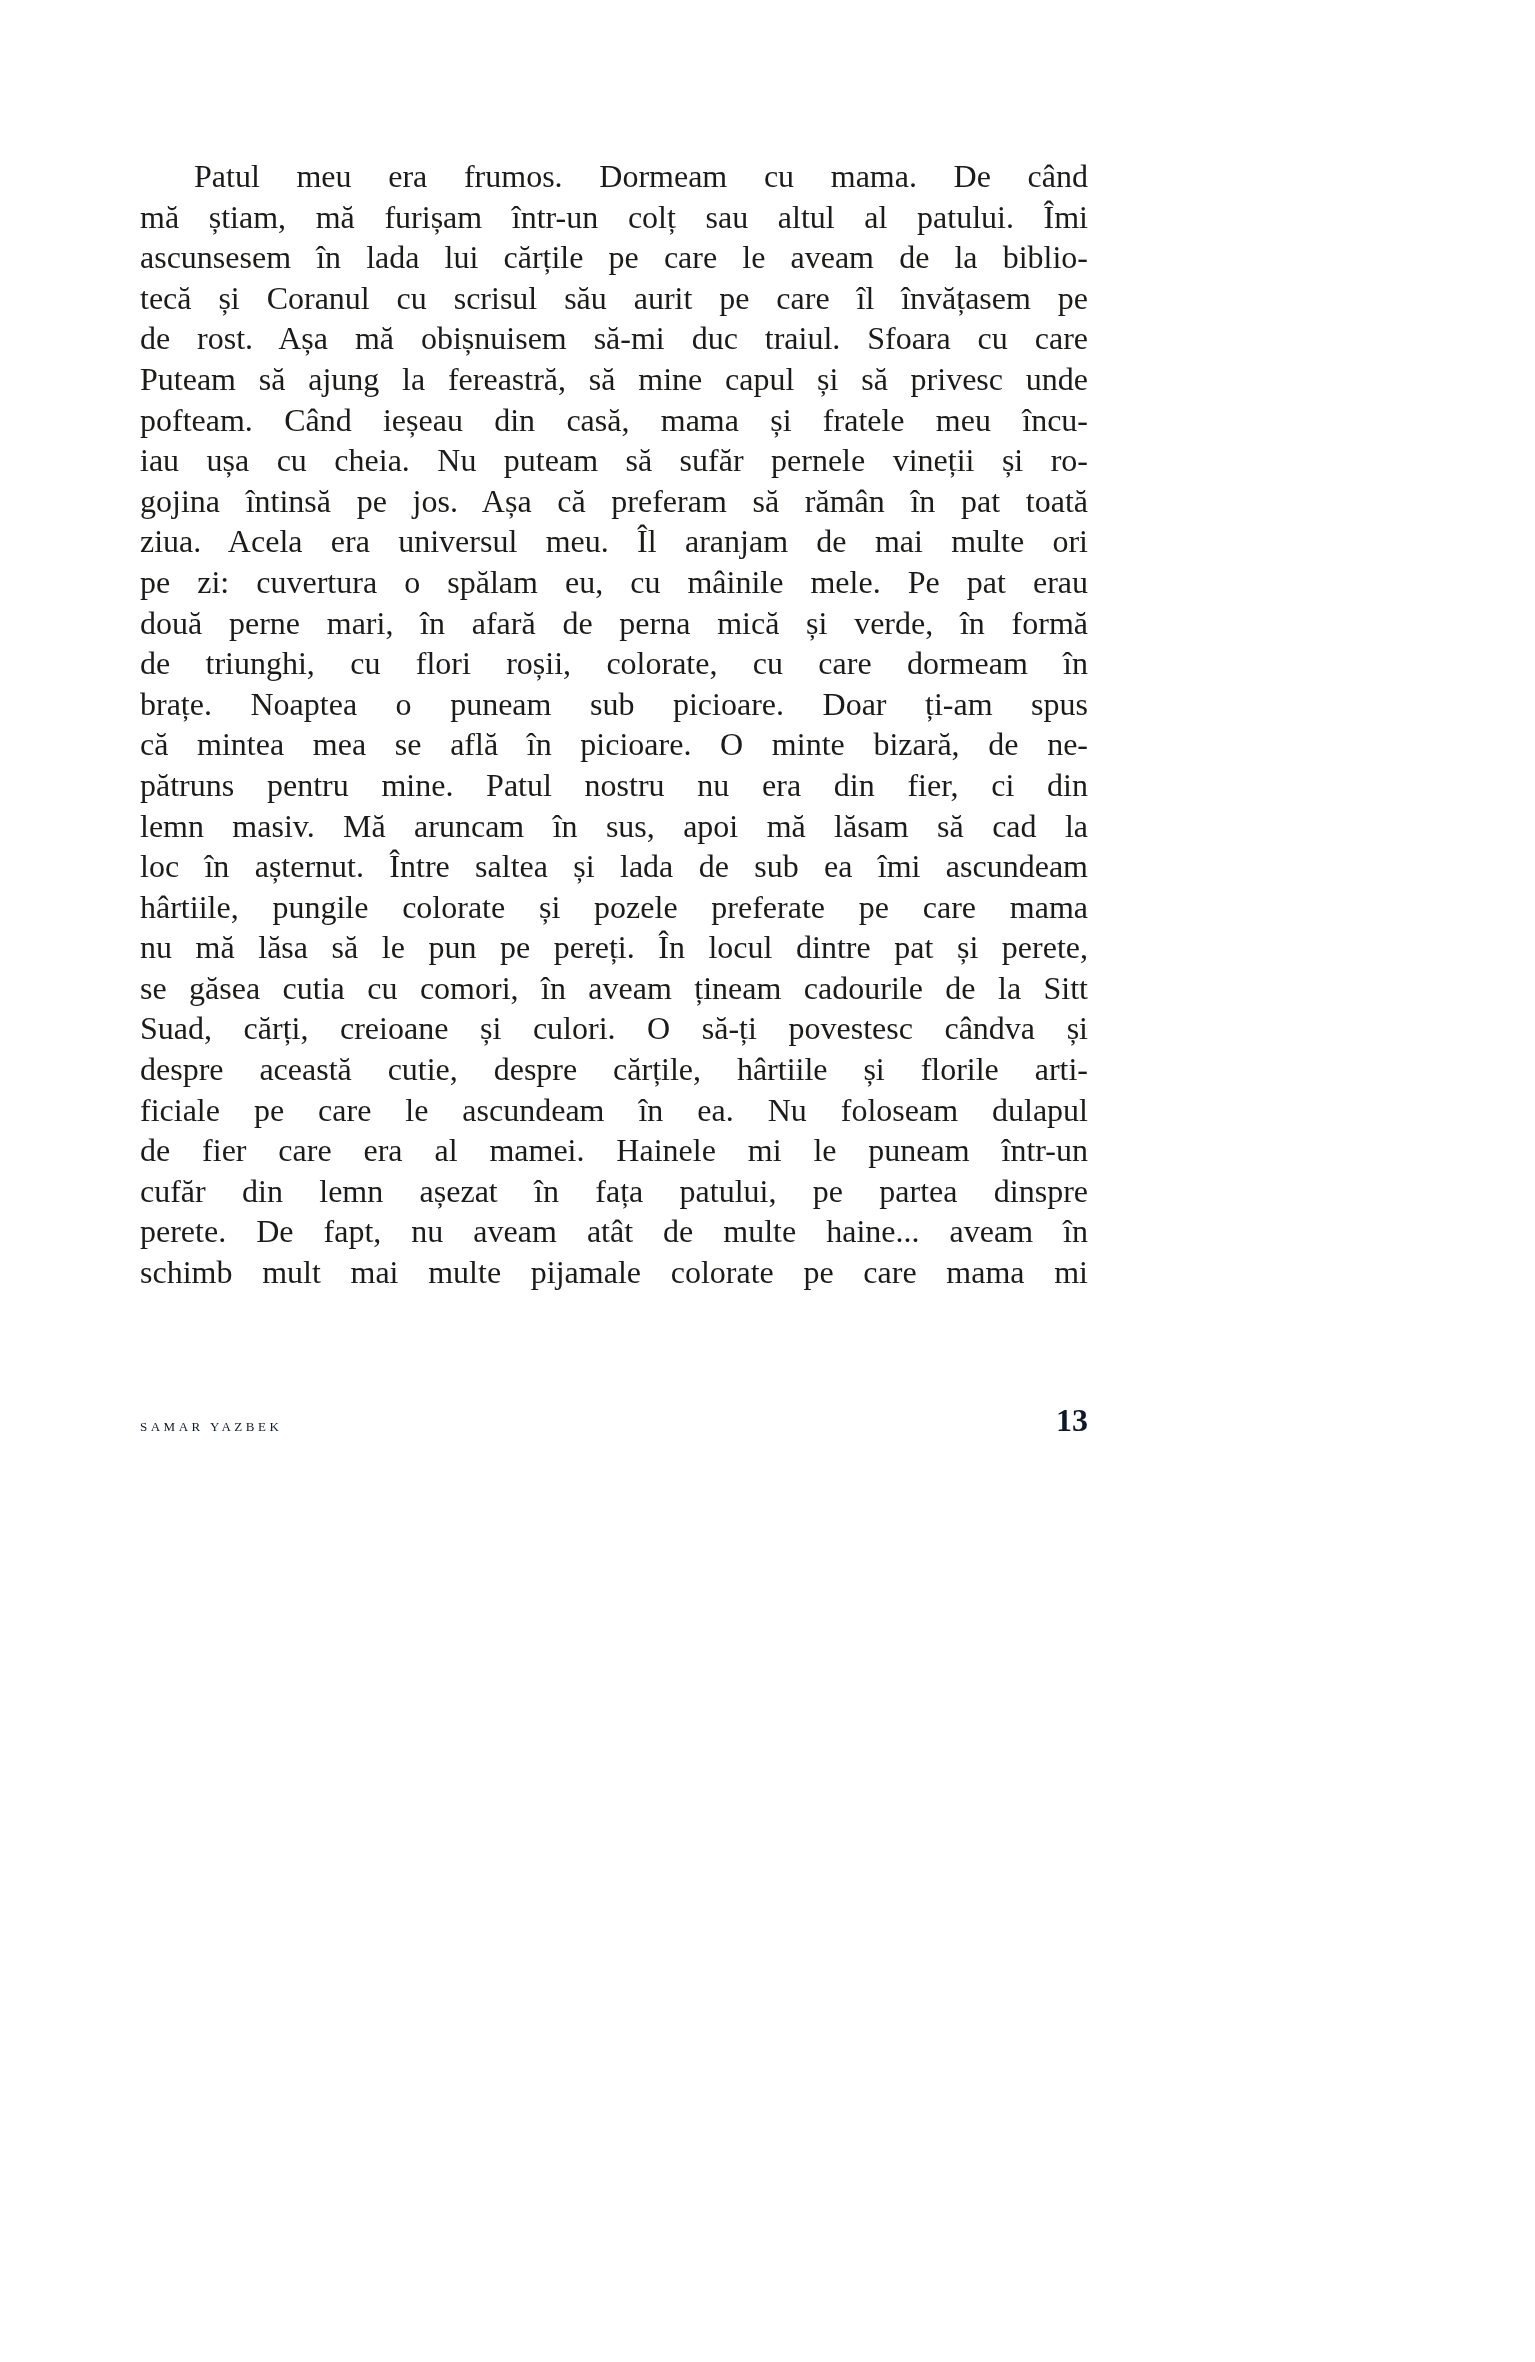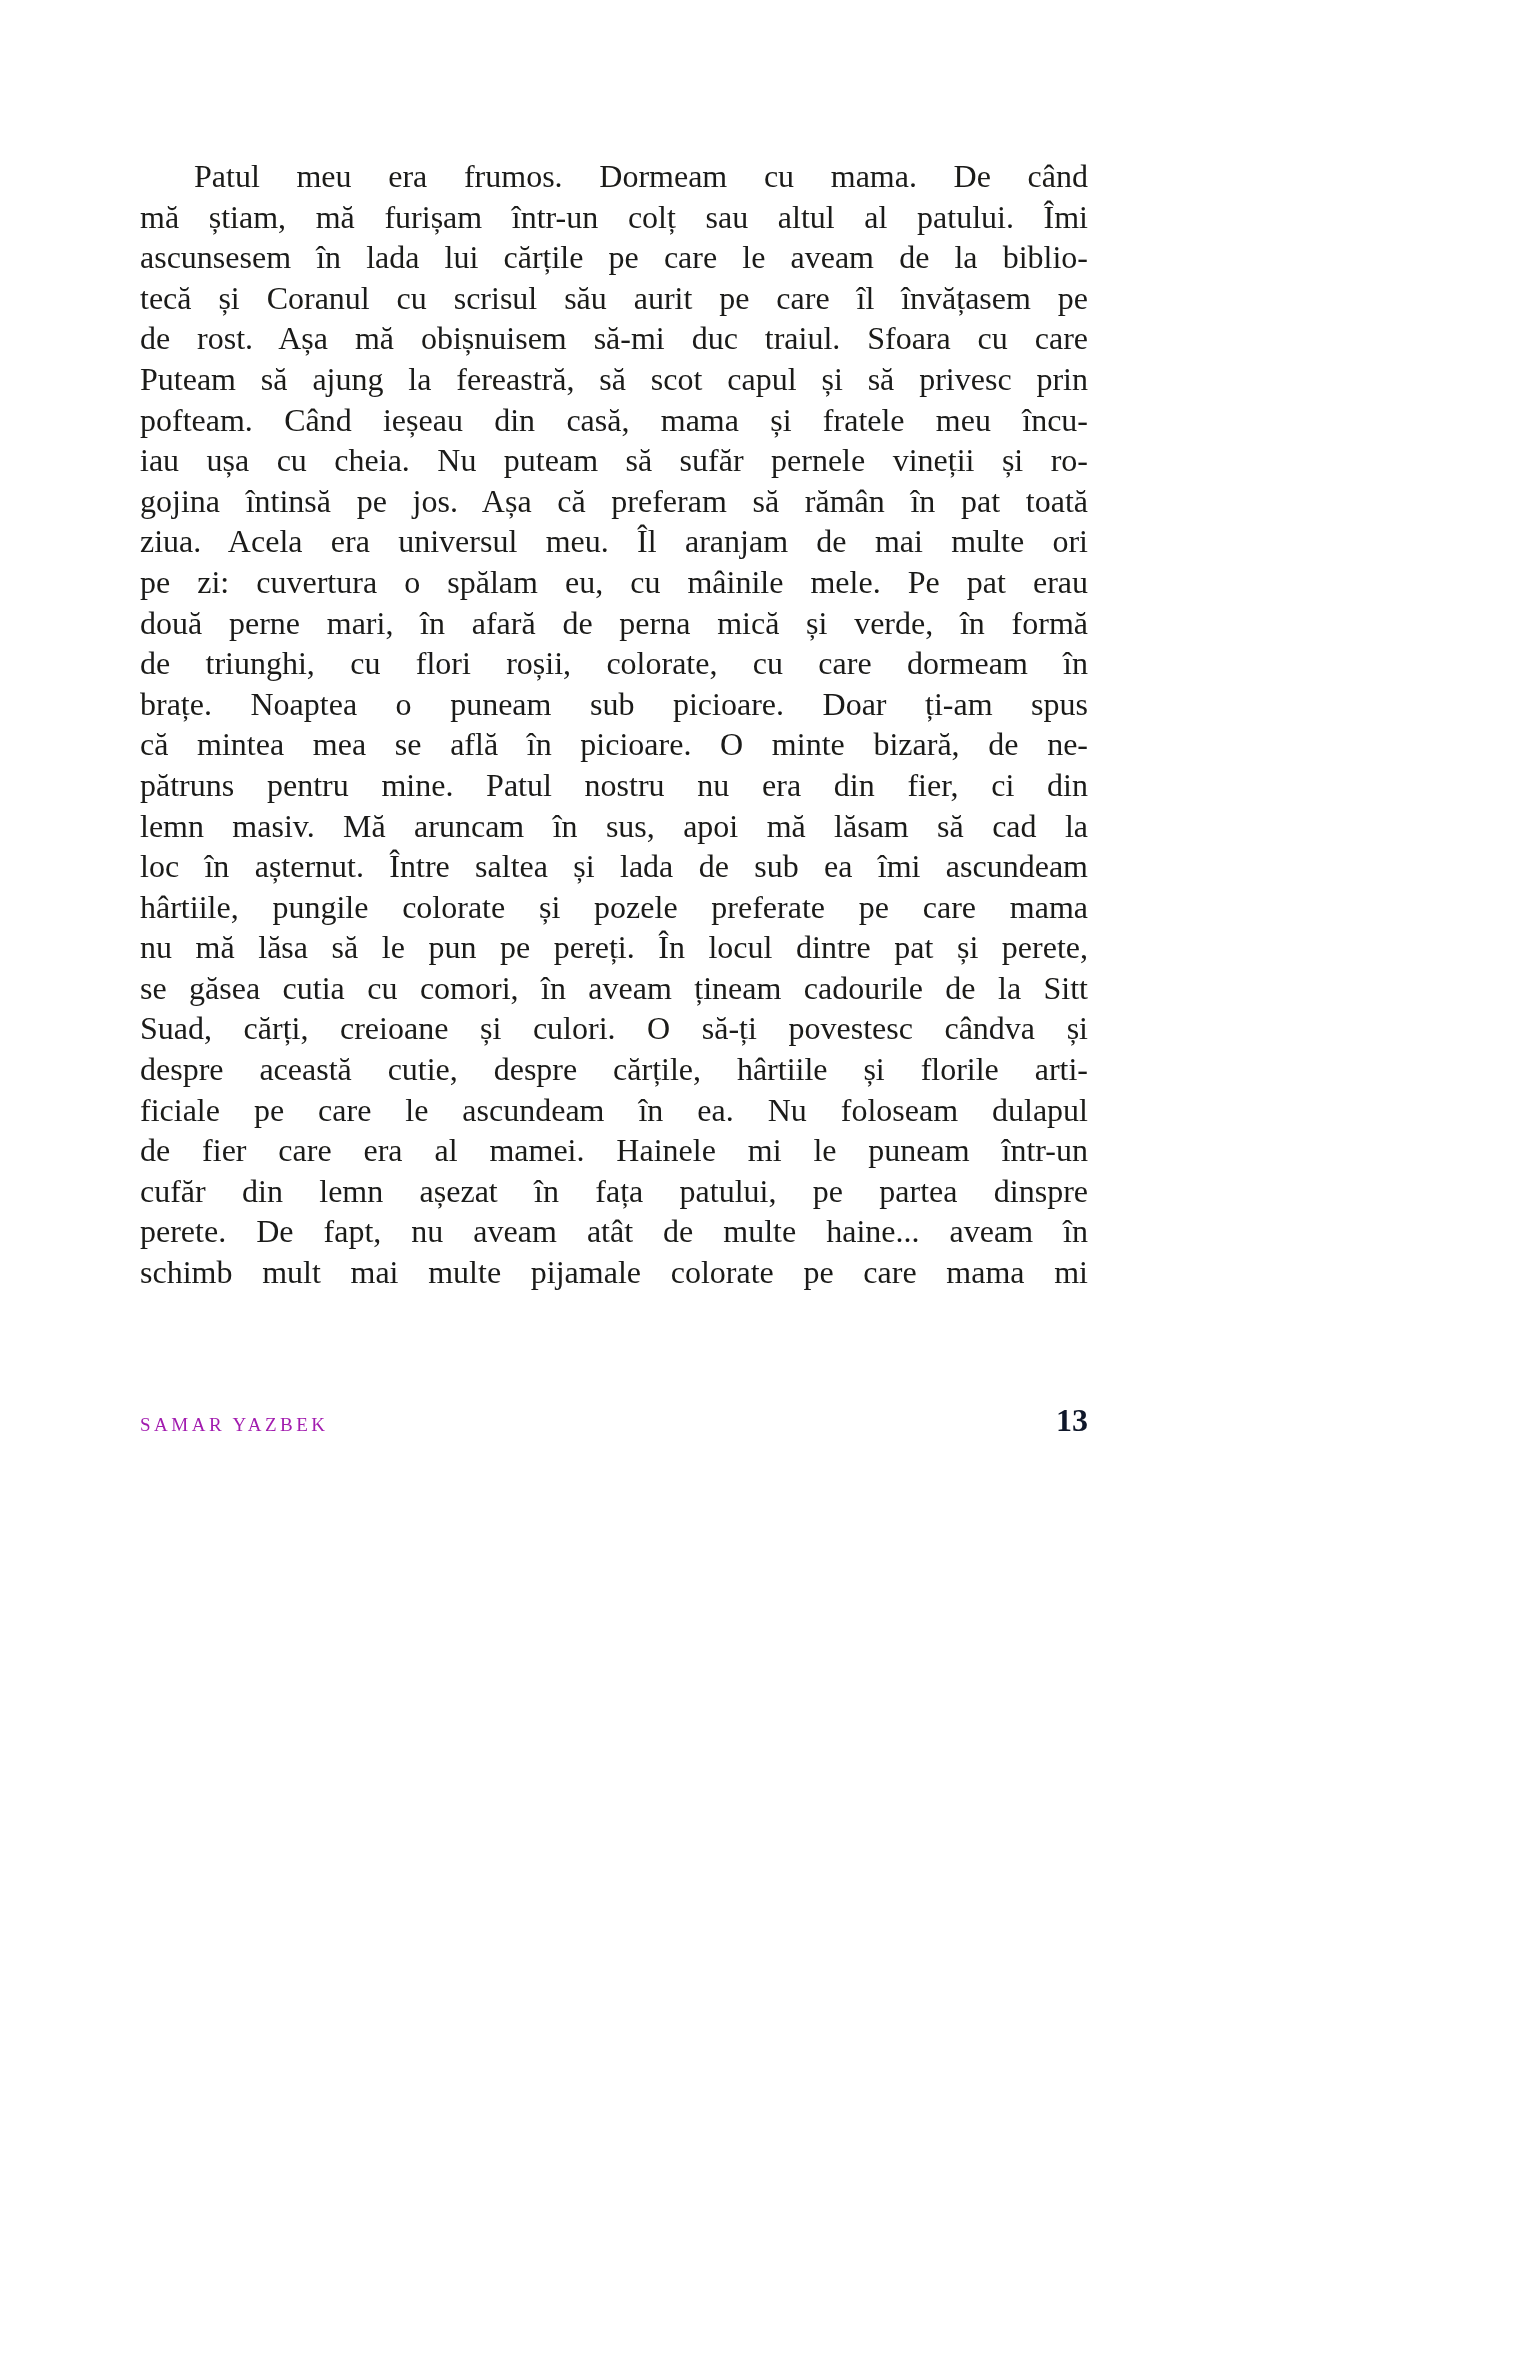--- a/index.html
+++ b/index.html
@@ -35,42 +35,42 @@
   .footer {
     position: absolute;
     left: 140px;
     top: 1402px;
     width: 948px;
     display: flex;
     justify-content: space-between;
     align-items: baseline;
   }
   .author {
-    font-size: 19px;
+    font-size: 13px;
     letter-spacing: 3.5px;
-    color: #a21caf;
+    color: #0f172a;
   }
   .pagenum {
     font-size: 32px;
     font-weight: 700;
     color: #0f172a;
   }
 </style>
 </head>
 <body>
 
 <div class="page">
 
   <div class="text-block">
       <div class="line">Patul meu era frumos. Dormeam cu mama. De când</div>
       <div class="line">mă știam, mă furișam într-un colț sau altul al patului. Îmi</div>
       <div class="line">ascunsesem în lada lui cărțile pe care le aveam de la biblio-</div>
       <div class="line">tecă și Coranul cu scrisul său aurit pe care îl învățasem pe</div>
       <div class="line">de rost. Așa mă obișnuisem să-mi duc traiul. Sfoara cu care</div>
-      <div class="line">Puteam să ajung la fereastră, să scot capul și să privesc prin</div>
+      <div class="line">Puteam să ajung la fereastră, să mine capul și să privesc unde</div>
       <div class="line">pofteam. Când ieșeau din casă, mama și fratele meu încu-</div>
       <div class="line">iau ușa cu cheia. Nu puteam să sufăr pernele vineții și ro-</div>
       <div class="line">gojina întinsă pe jos. Așa că preferam să rămân în pat toată</div>
       <div class="line">ziua. Acela era universul meu. Îl aranjam de mai multe ori</div>
       <div class="line">pe zi: cuvertura o spălam eu, cu mâinile mele. Pe pat erau</div>
       <div class="line">două perne mari, în afară de perna mică și verde, în formă</div>
       <div class="line">de triunghi, cu flori roșii, colorate, cu care dormeam în</div>
       <div class="line">brațe. Noaptea o puneam sub picioare. Doar ți-am spus</div>
       <div class="line">că mintea mea se află în picioare. O minte bizară, de ne-</div>
       <div class="line">pătruns pentru mine. Patul nostru nu era din fier, ci din</div>

